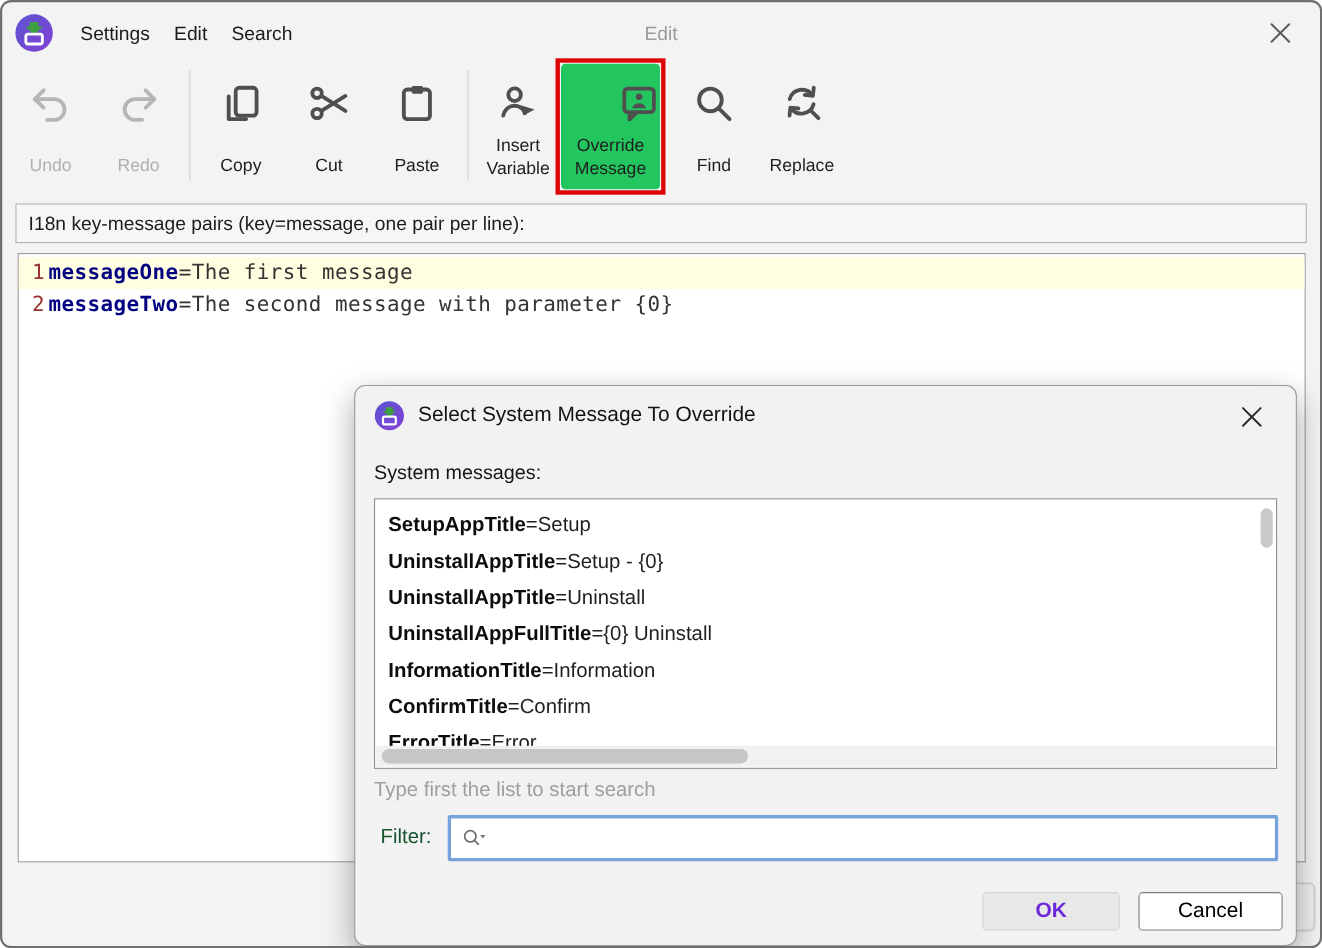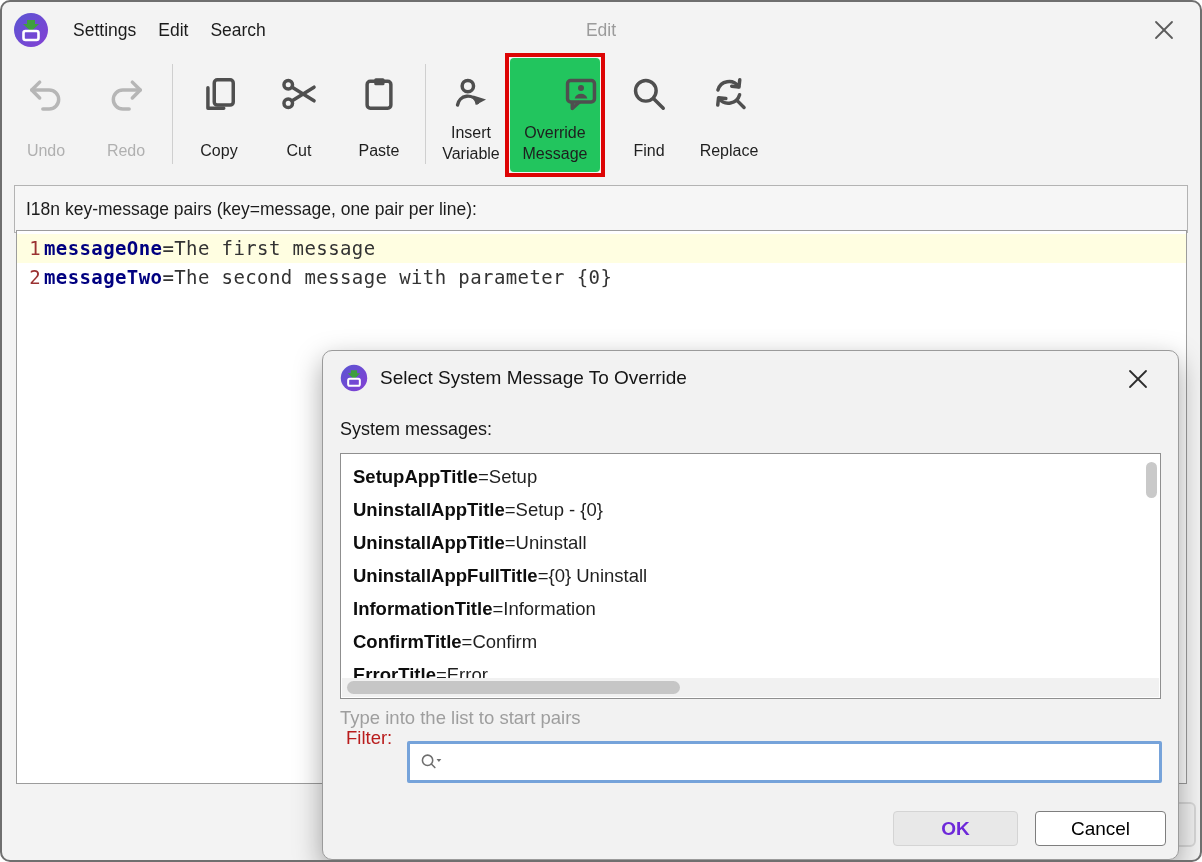--- a/index.html
+++ b/index.html
@@ -24,21 +24,21 @@
   .tool.disabled { color:#b6b6b6; }
   .tool.disabled .lbl { color:#b0b0b0; }
   .tb-sep { width:1px; height:100px; background:#cfcfcf; margin:6px 6px 0 6px; align-self:flex-start; }
   .tool.w76 { width:78px; }
   .tool.w90 { width:90px; }
   .tool.w70 { width:70px; margin-left:14px; }
   .tool.active { background:#22c55e; border-radius:4px; position:relative;align-items:flex-end; }
   .red-box { position:absolute; inset:-5px; border:4px solid #dd0404; z-index:6; pointer-events:none; }
   
   .panel-label {
-    position:absolute; left:12px; right:12px; top:183px; height:48px;
+    position:absolute; left:12px; right:12px; top:183px; height:36px;
     background:#f6f6f6; border:1px solid #b3b3b3; display:flex; align-items:center;
     padding-left:11px; font-size:17.5px; color:#1c1c1c;
   }
   .editor {
     position:absolute; left:14px; right:13px; top:228px; bottom:76px;
     background:#fff; border:1px solid #9c9c9c; overflow:hidden; padding-top:3px;
     font-family:"DejaVu Sans Mono", monospace; font-size:19px; letter-spacing:0.4px;
   }
   .code-line { display:flex; height:29px; line-height:29px; }
   .code-line.hl { background:#fffee1; }
@@ -57,21 +57,21 @@
   .dlg-list-label { position:absolute; left:17px; top:68px; font-size:18px; color:#161616; }
   .dlg-list { position:absolute; left:17px; top:102px; width:821px; height:246px; background:#fff; border:1px solid #8f8f8f; overflow:hidden; }
   .msg-rows { padding:6px 0 0 12px; font-size:18.5px; }
   .msg-row { height:33px; line-height:33px; white-space:nowrap; }
   .msg-row .mkey { font-weight:bold; color:#0d0d0d; }
   .msg-row .mrest { color:#1f1f1f; }
   .vscroll-thumb { position:absolute; right:3px; top:8px; width:11px; height:36px; background:#c9c9c9; border-radius:6px; }
   .hscroll { position:absolute; left:1px; right:1px; bottom:1px; height:19px; background:#f1f1f1; }
   .hscroll .thumb { position:absolute; left:5px; top:3px; width:333px; height:13px; background:#c6c6c6; border-radius:7px; }
   .dlg-hint { position:absolute; left:17px; top:356px; font-size:18.5px; color:#9e9e9e; }
-  .filter-label { position:absolute; left:23px; top:376px; font-size:18.5px; color:#b91c1c; }
+  .filter-label { position:absolute; left:23px; top:398px; font-size:18.5px; color:#14532d; }
   .filter-box {
     position:absolute; left:84px; top:390px; width:755px; height:42px;
     background:#fff; border:3px solid #76a3da; border-radius:2px;
     display:flex; align-items:center; padding-left:9px;
   }
   .filter-box input { border:none; outline:none; flex:1; height:30px; font-size:18px; font-family:"Liberation Sans",sans-serif; background:transparent; }
   .search-glyph { display:flex; align-items:center; color:#6e6e6e; margin-right:6px; }
   .btn { position:absolute; top:460px; height:35px; border-radius:4px; font-size:19px; display:flex; align-items:center; justify-content:center; font-family:"Liberation Sans",sans-serif; }
   .btn-ok { left:570px; width:125px; background:#e8e8e8; border:1px solid #d4d4d4; color:#6d28d9; font-weight:bold; }
   .btn-cancel { left:712px; width:131px; background:#fff; border:1px solid #7e7e7e; color:#000; }
@@ -255,21 +255,21 @@
         <div class="msg-row"><span class="mkey">InformationTitle</span><span class="mrest">=Information</span></div>
         <div class="msg-row"><span class="mkey">ConfirmTitle</span><span class="mrest">=Confirm</span></div>
         <div class="msg-row"><span class="mkey">ErrorTitle</span><span class="mrest">=Error</span></div>
       </div>
       <div class="vscroll-thumb"></div>
       <div class="hscroll">
         <div class="thumb"></div>
       </div>
     </div>
 
-    <div class="dlg-hint">Type into the list to start pairs</div>
+    <div class="dlg-hint">Type first the list to start search</div>
 
     <div class="filter-label">Filter:</div>
     <div class="filter-box">
       <span class="search-glyph">
         <svg width="24" height="24" viewBox="0 0 28 24" fill="none" stroke="currentColor" stroke-width="1.8" stroke-linecap="round">
           <circle cx="10" cy="10" r="6"></circle>
             <line x1="14.4" y1="14.4" x2="18.5" y2="18.5"></line>
           <polygon points="20.5,8.5 26,8.5 23.2,12" fill="currentColor" stroke="none"></polygon>
         </svg>
       </span>

